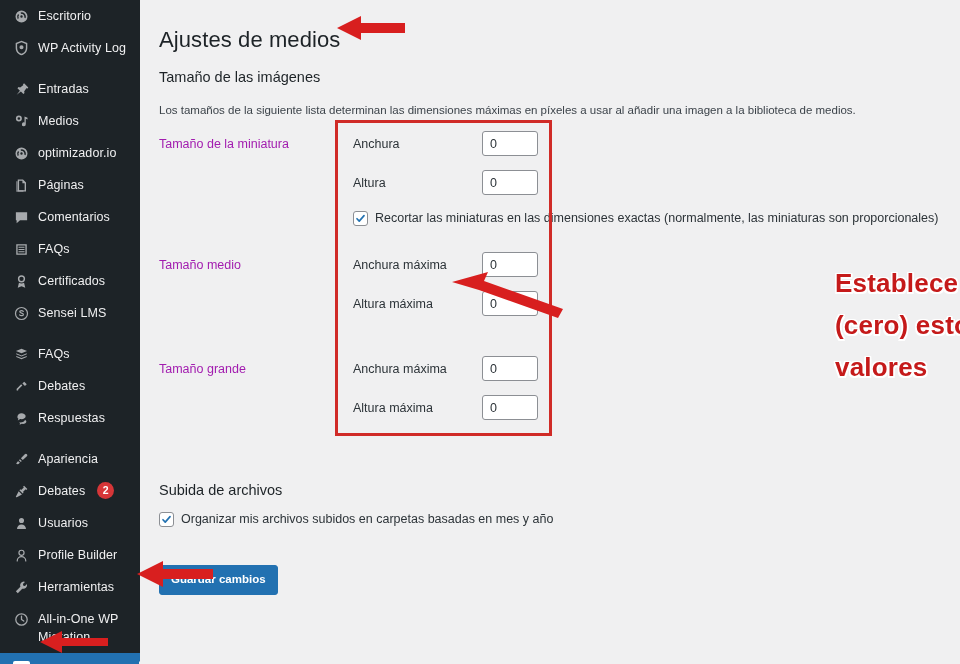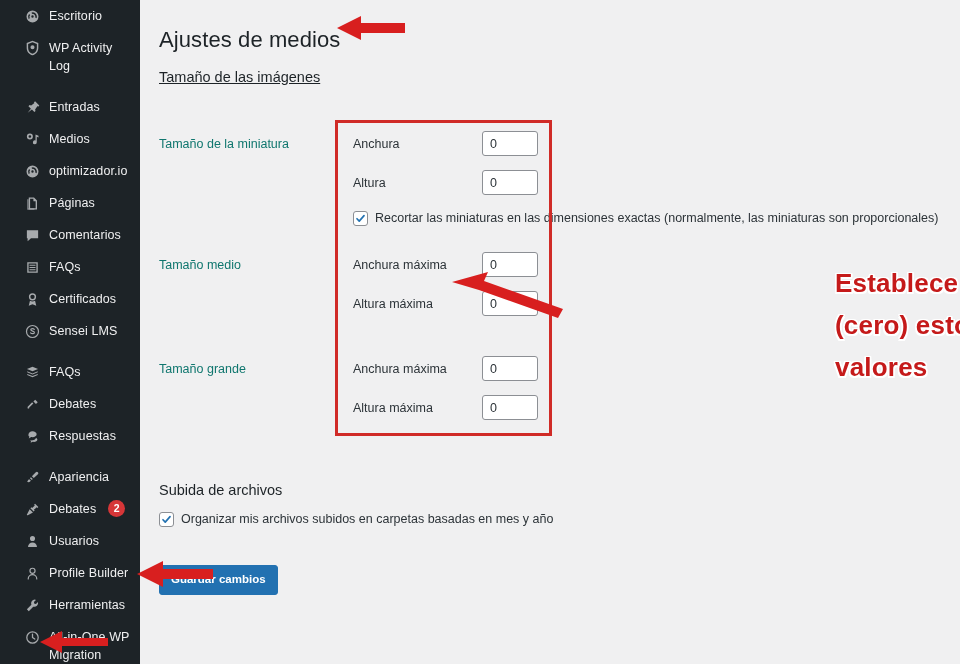--- a/index.html
+++ b/index.html
@@ -30,21 +30,21 @@
     width: 140px;
     height: 664px;
     background: #1d2327;
     overflow: hidden;
   }
   .menu-item {
     position: relative;
     display: flex;
     align-items: flex-start;
     gap: 7px;
-    padding: 7px 8px 7px 22px;
+    padding: 7px 8px 7px 11px;
     color: #f0f0f1;
     font-size: 12.5px;
     line-height: 18px;
     box-sizing: border-box;
     cursor: pointer;
     white-space: nowrap;
   }
   .menu-item .mi-label {
     font-weight: 400;
     letter-spacing: .1px;
@@ -132,35 +132,35 @@
     font-weight: 400;
     color: #1d2327;
     letter-spacing: .1px;
   }
   .section-h2 {
     position: absolute;
     font-size: 14.5px;
     font-weight: 400;
     color: #1d2327;
   }
-  .h2-imagenes { left: 19px; top: 57px; text-decoration: underline; }
+  .h2-imagenes { left: 19px; top: 57px; }
   .h2-subida   { left: 19px; top: 461px; margin-top: 21px; }
 
   .intro-text {
     position: absolute;
     left: 19px;
     top: 90px;
     font-size: 11.5px;
     color: #3c434a;
     line-height: 16px;
   }
   .row-label {
     position: absolute;
     font-size: 12.5px;
-    color: #0f766e;
+    color: #a21caf;
     line-height: 16px;
   }
   .sub-label {
     position: absolute;
     font-size: 12.5px;
     color: #2c3338;
     line-height: 16px;
   }
   .num-input {
     position: absolute;
@@ -461,20 +461,21 @@
     </div>
 
   </nav>
 
   <main id="content">
 
     <h1 class="page-title">Ajustes de medios</h1>
 
     <h2 class="section-h2 h2-imagenes">Tamaño de las imágenes</h2>
 
+    <p class="intro-text">Los tamaños de la siguiente lista determinan las dimensiones máximas en píxeles a usar al añadir una imagen a la biblioteca de medios.</p>
 
     <span class="row-label" style="left:19px; top:136px;">Tamaño de la miniatura</span>
     <span class="sub-label" style="left:213px; top:136px;">Anchura</span>
     <input class="num-input" style="left: 342px; top: 131px;" type="text" value="0">
 
     <span class="sub-label" style="left:213px; top:175px;">Altura</span>
     <input class="num-input" style="left: 342px; top: 170px;" type="text" value="0">
 
     <div class="cb-row" style="left:213px; top:210px;">
       <span class="cbx">

